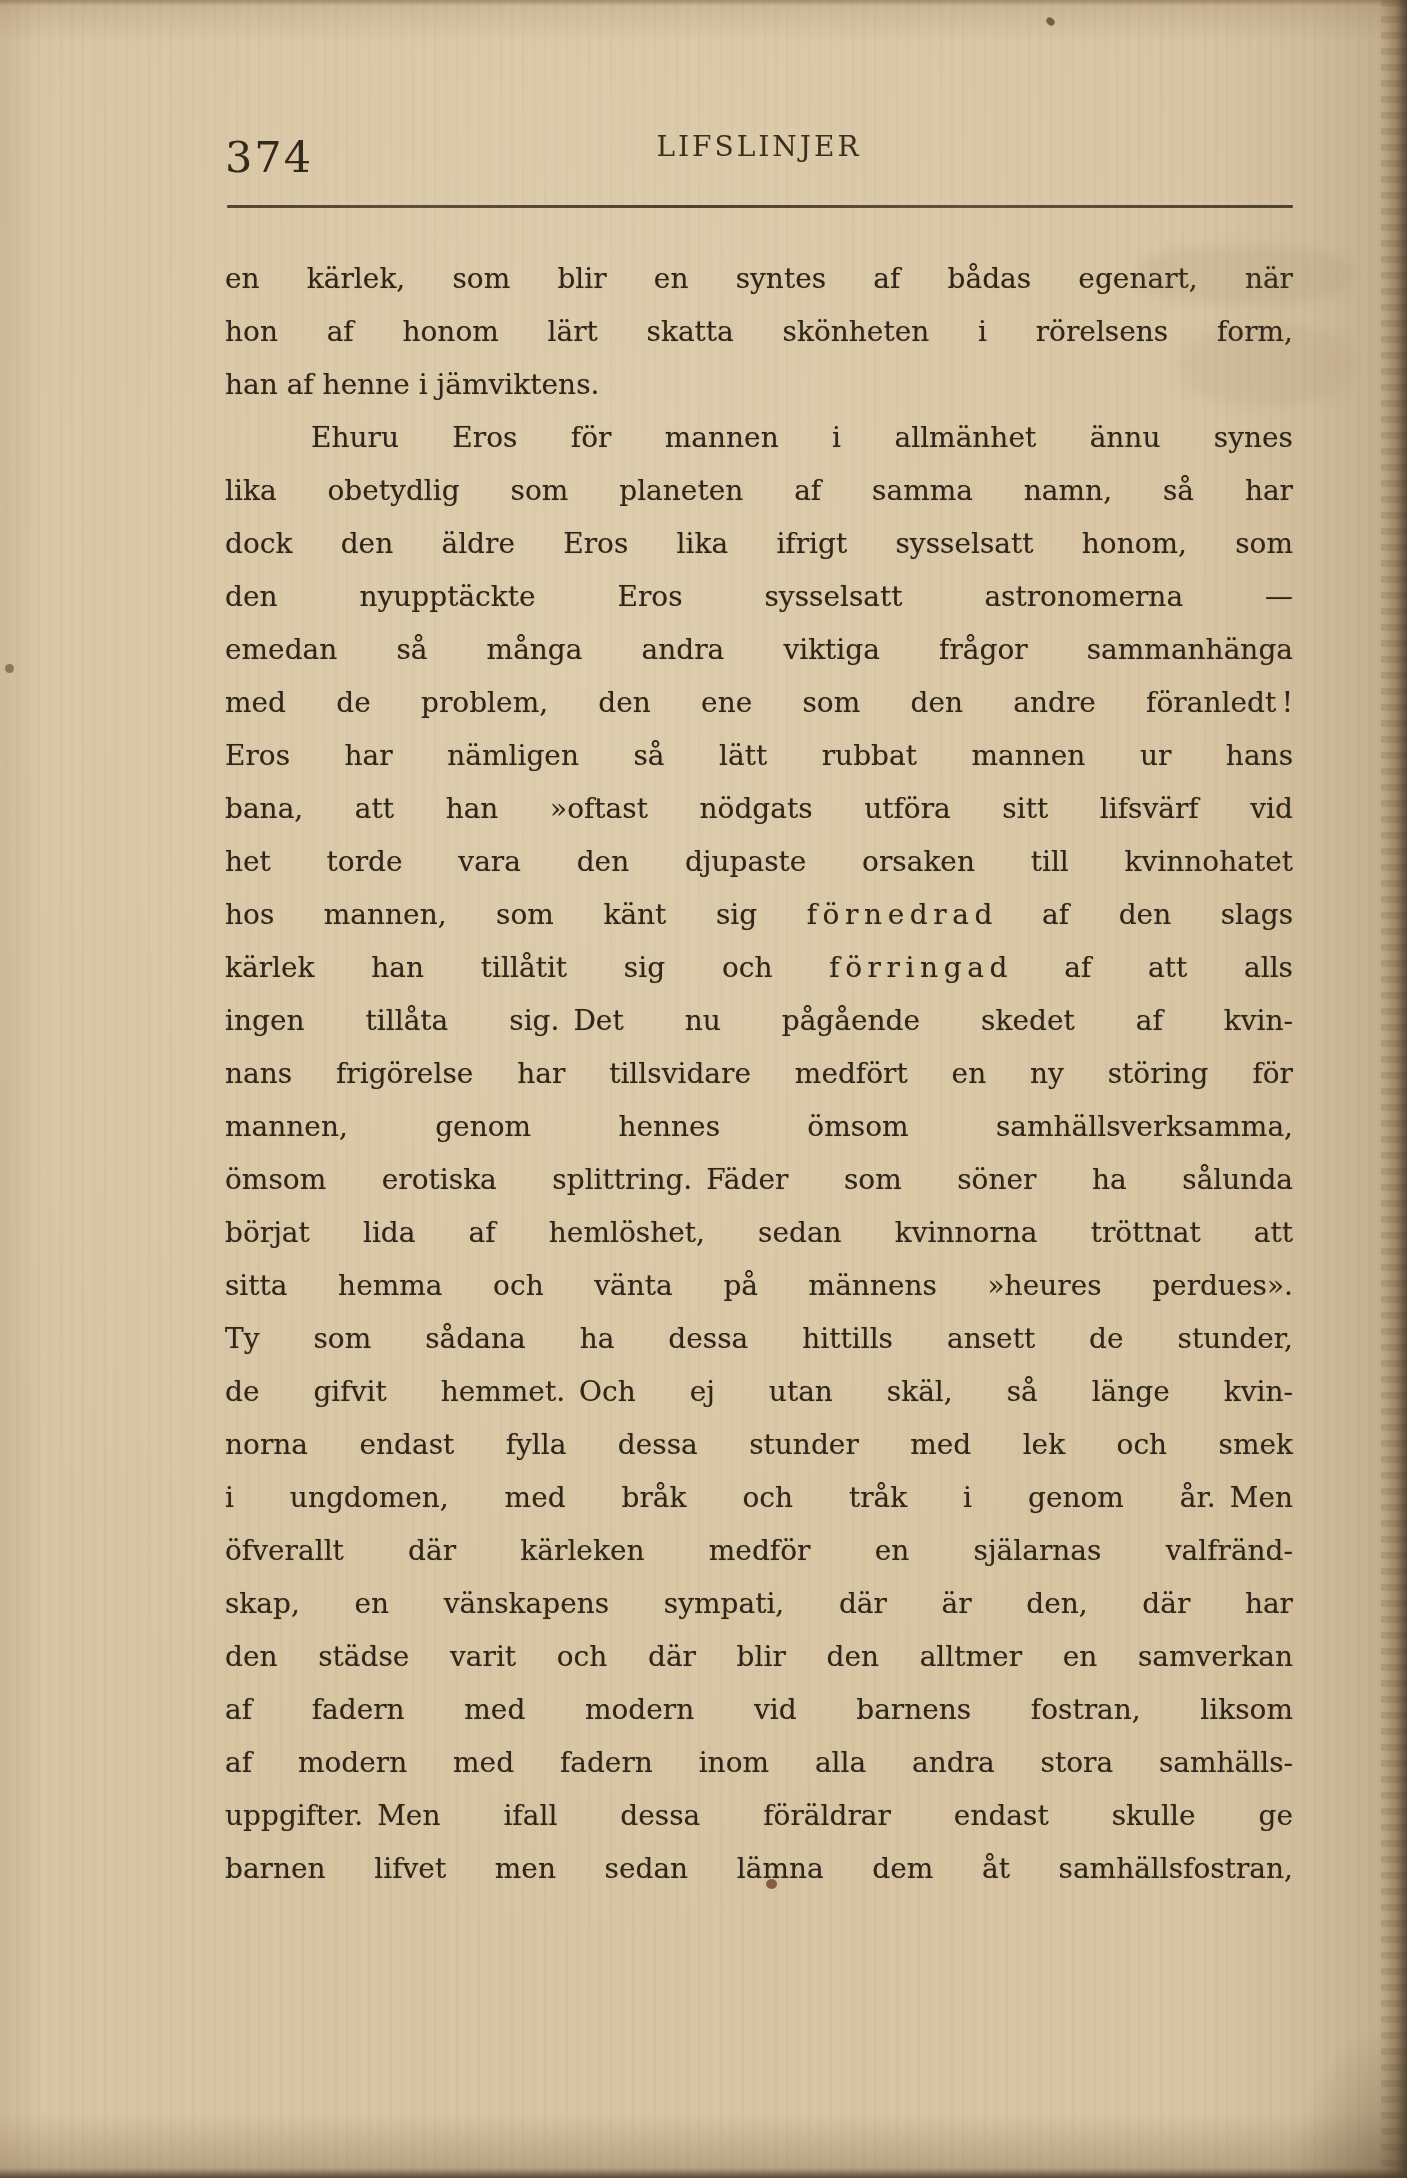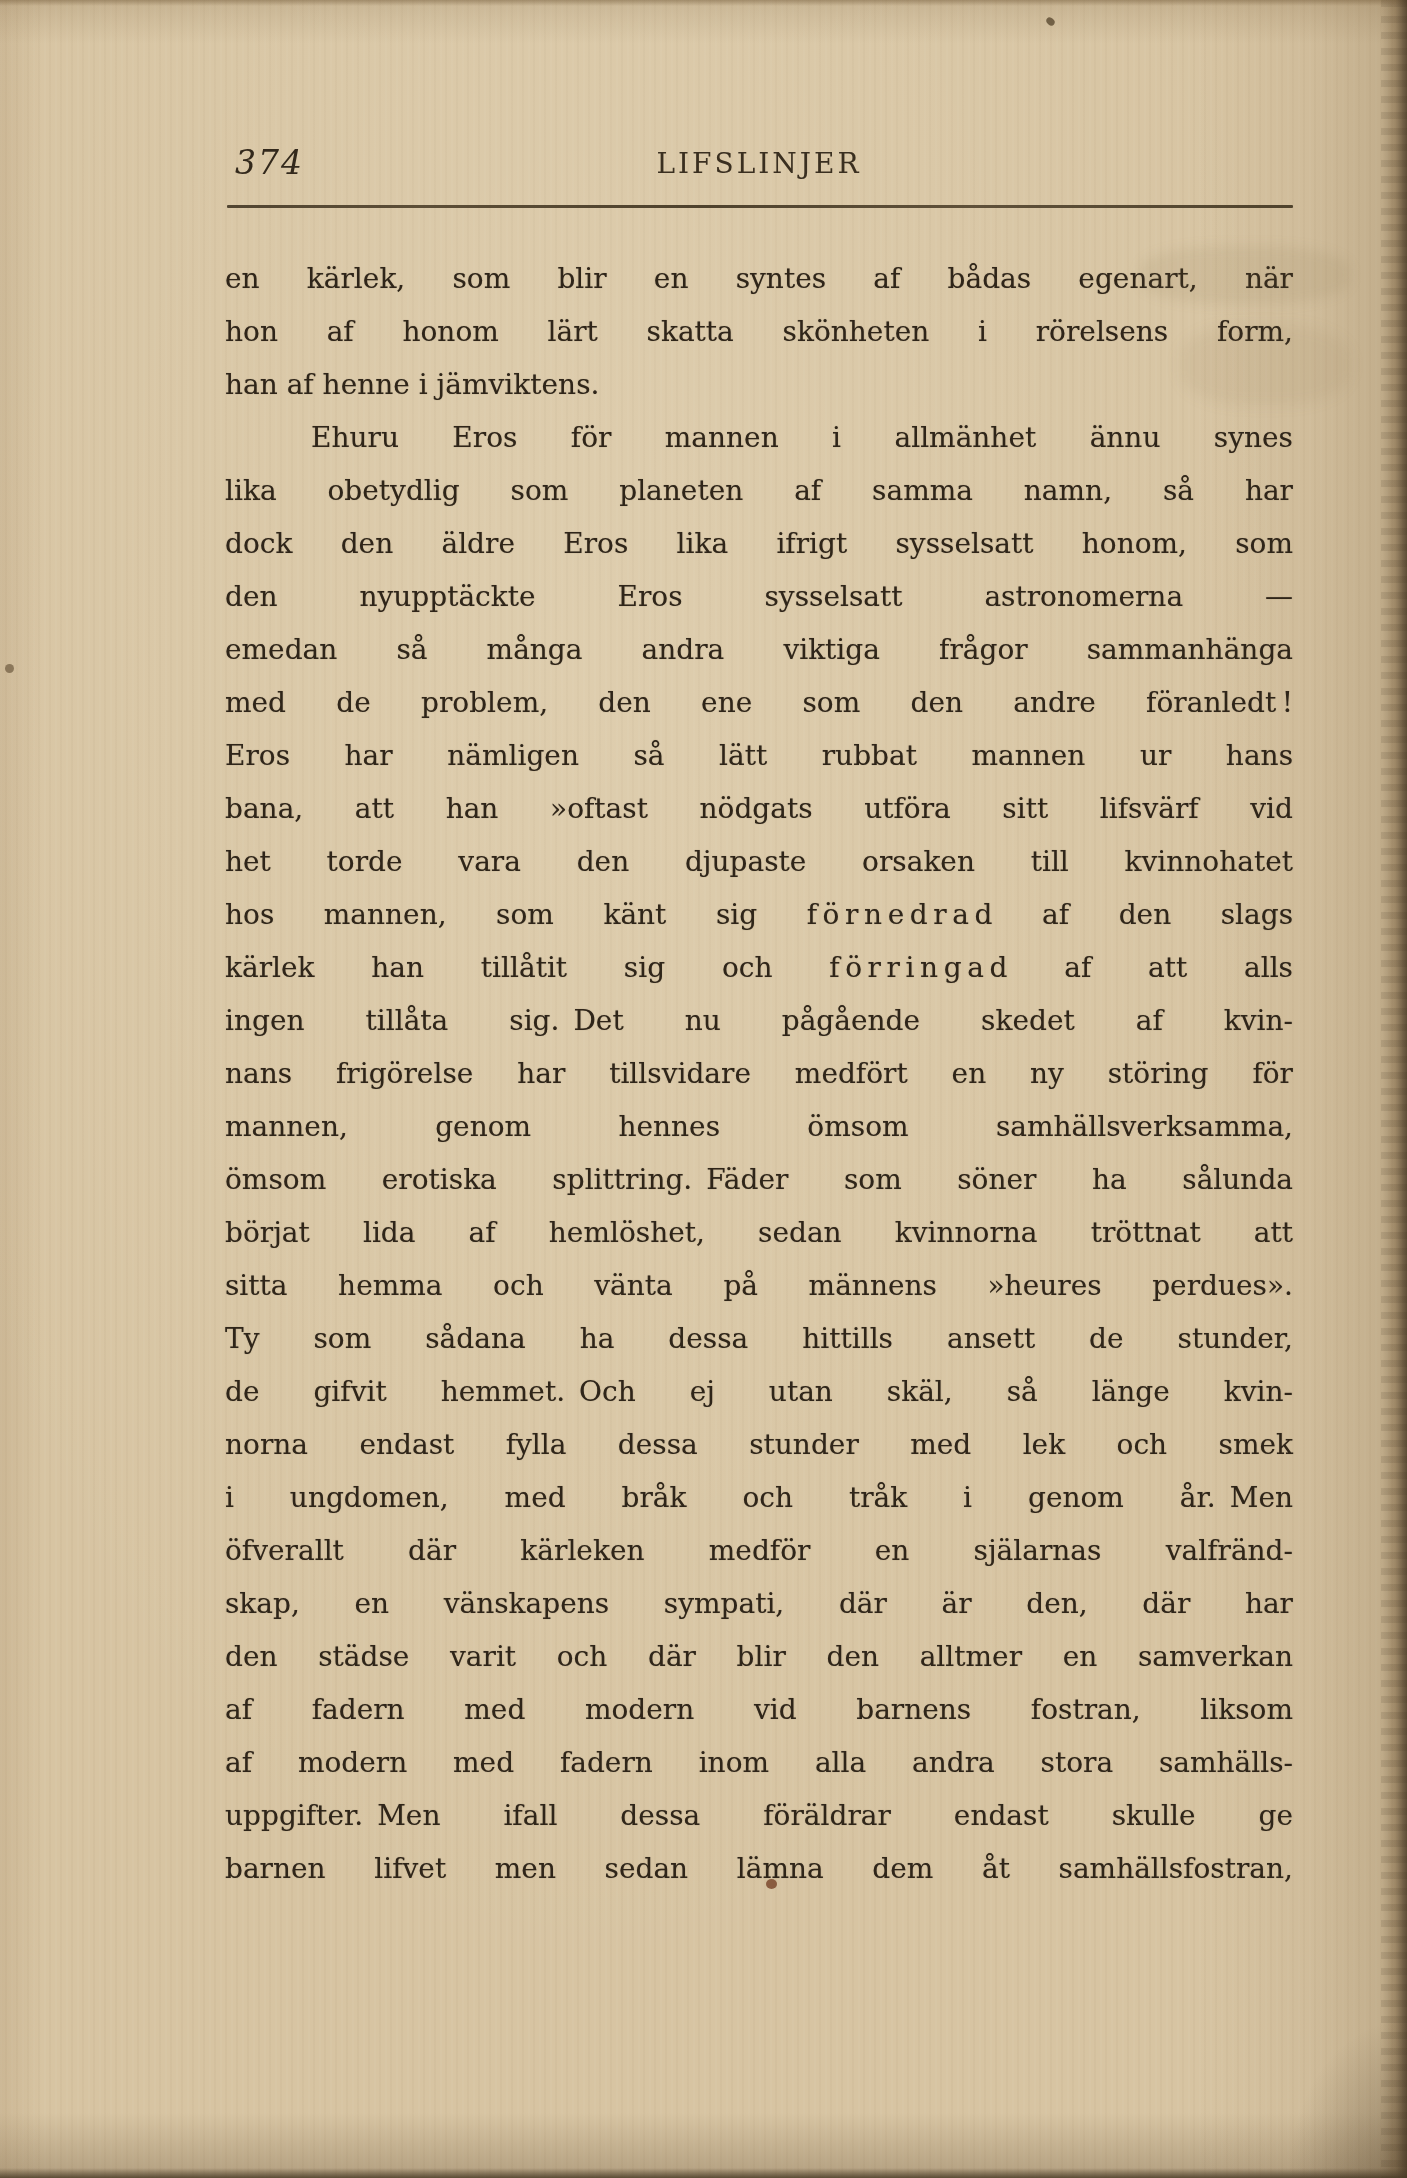--- a/index.html
+++ b/index.html
@@ -15,23 +15,23 @@
       linear-gradient(to left, rgba(118,94,60,0.26) 0%, rgba(146,120,86,0.10) 7%, rgba(0,0,0,0) 15%),
       linear-gradient(to bottom, rgba(130,105,70,0.22) 0%, rgba(0,0,0,0) 2%),
       linear-gradient(to top, rgba(92,72,46,0.30) 0%, rgba(0,0,0,0) 3%),
       repeating-linear-gradient(90deg,
         rgba(255,255,255,0.035) 0 2px, rgba(0,0,0,0) 2px 5px,
         rgba(121,95,60,0.045) 5px 7px, rgba(0,0,0,0) 7px 11px);
     font-family:"DejaVu Serif","Liberation Serif",serif;
     color:#2f2519;
   }
   .header { position:absolute; left:225px; top:138px; width:1068px; height:44px; }
-  .pageno  { position:absolute; left:10px; bottom:0; font-size:33px; letter-spacing:2px; color:#33291c;font-style:italic; }
+  .pageno  { position:absolute; left:0; bottom:0; font-size:43px; letter-spacing:2px; color:#33291c; }
   .running-title {
-    position:absolute; left:0; right:0; bottom:2px;
+    position:absolute; left:0; right:0; bottom:19px;
     text-align:center; font-size:28px; letter-spacing:3px; color:#3a2f20;
   }
   .rule {
     position:absolute; left:227px; top:205px; width:1066px; height:3px;
     background:linear-gradient(to right, #463a27 0%, #51432d 18%, #423622 44%, #544630 70%, #443823 100%);
     opacity:.92; border-radius:1px;
   }
   .body { position:absolute; left:225px; top:252px; width:1068px; }
   .line {
     height:53px; line-height:53px;

